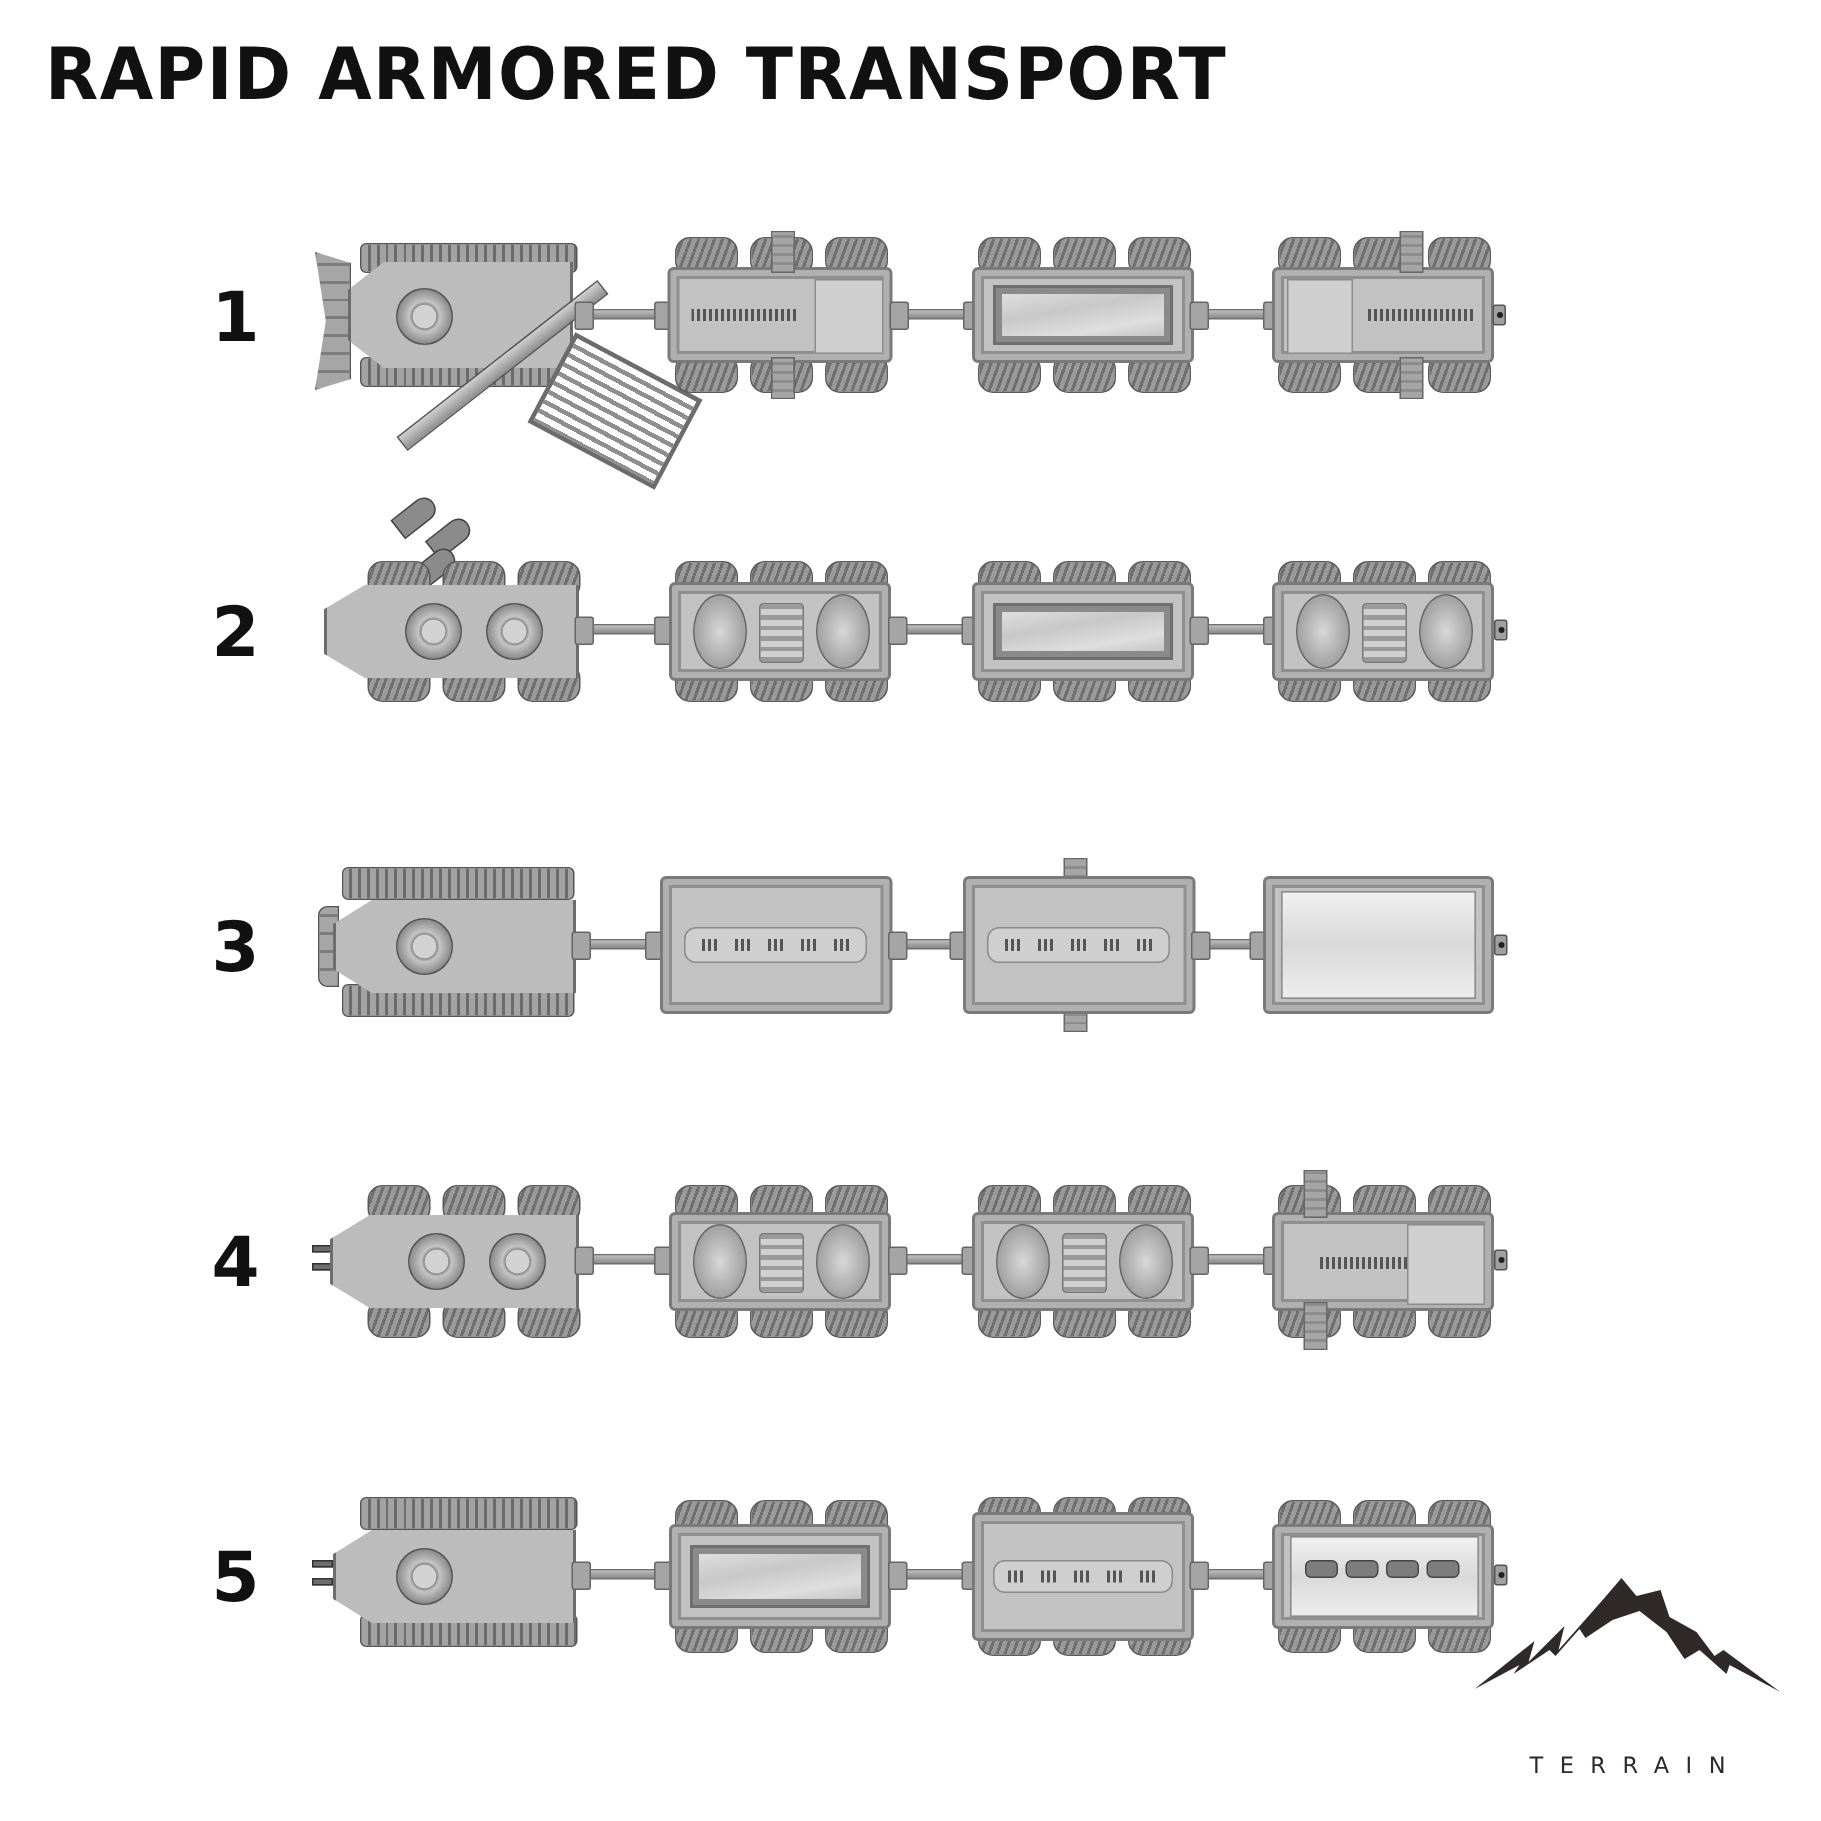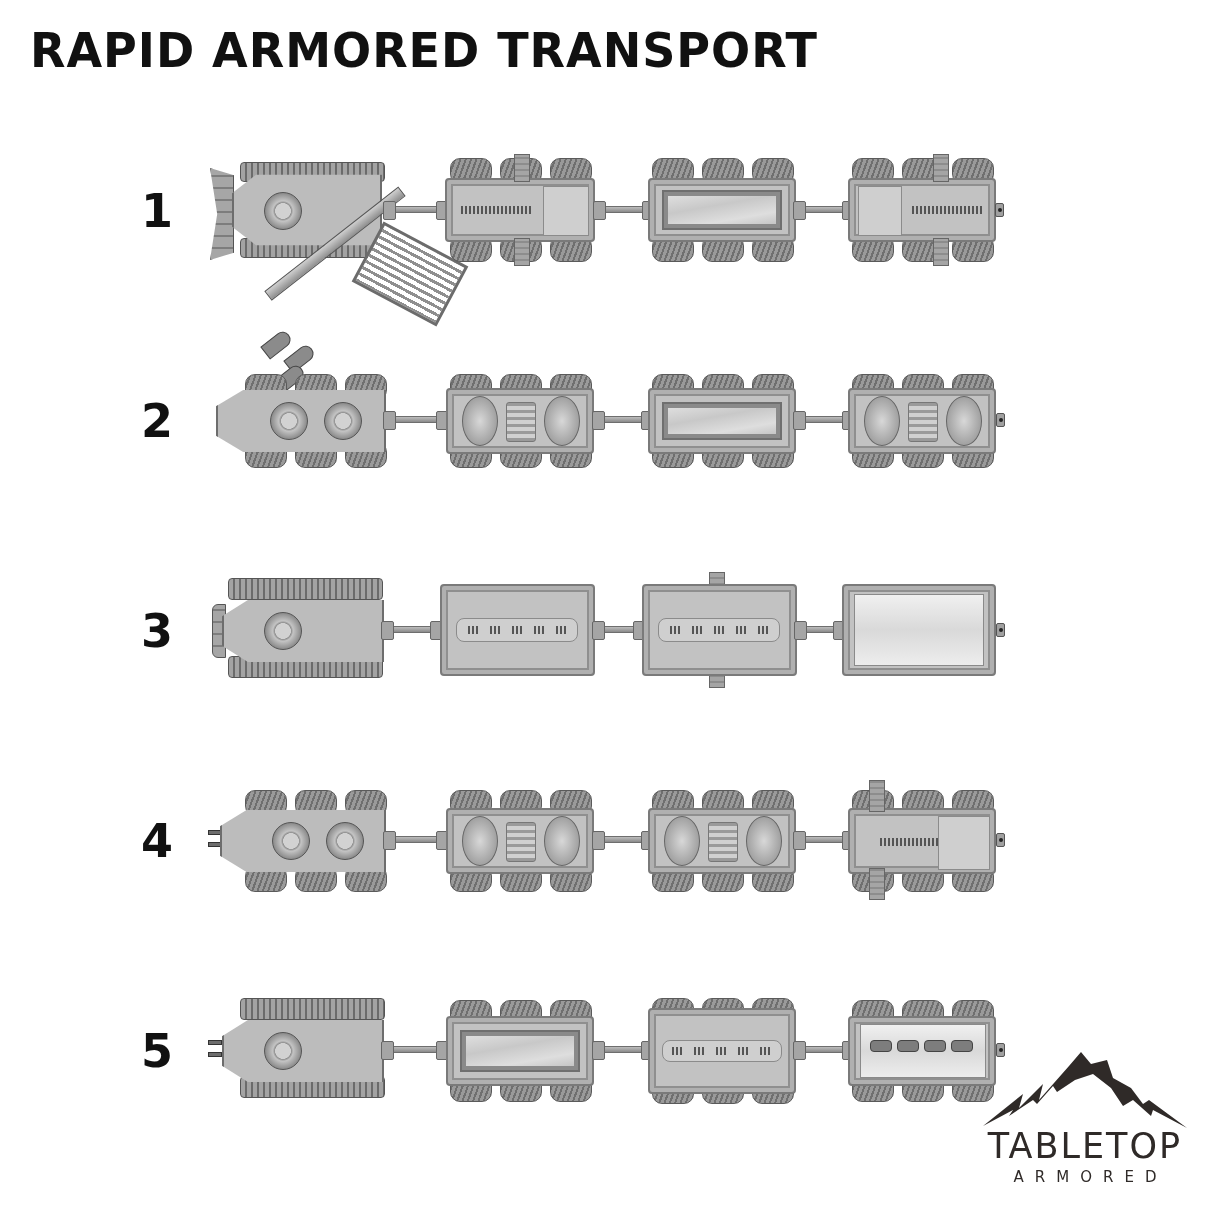--- a/index.html
+++ b/index.html
@@ -363,15 +363,14 @@
       <div class="pod" style="left:101px;top:22px;"></div>
     </div>
     <div class="hitch" style="left:996px;"></div>
   </div>
 </div>
 
 <div class="logo">
   <svg width="204" height="86" viewBox="0 0 204 86">
     <polygon fill="#2f2a28" points="0,82 40,50 36,64 60,40 56,56 86,22 98,8 108,20 124,16 130,34 148,44 160,60 166,56 204,84 170,66 168,72 150,56 140,62 128,44 110,30 92,36 74,48 70,42 54,60 50,56 26,72 30,66"></polygon>
   </svg>
-  <div class="logo-brand">TABLETOP</div>
-  <div class="logo-sub">ARMORED</div>
+  <div class="logo-sub">TERRAIN</div>
 </div>
 
 </body></html>

